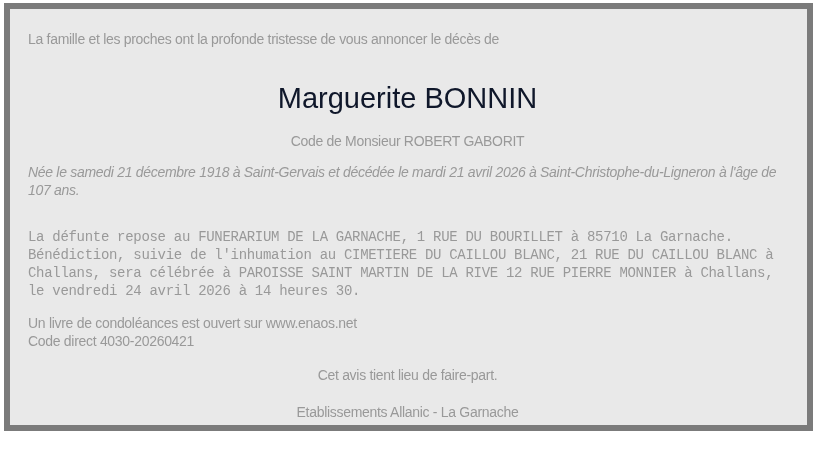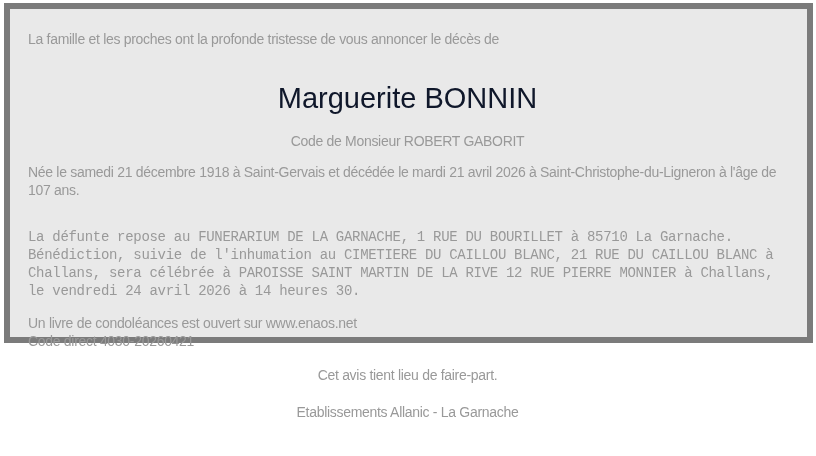--- a/index.html
+++ b/index.html
@@ -11,21 +11,21 @@
     position: relative;
     width: 816px;
     height: 456px;
     background: #ffffff;
     font-family: "Liberation Sans", "DejaVu Sans", sans-serif;
     overflow: hidden;
   }
   .card {
     box-sizing: border-box;
     margin: 3px 3px 2px 4px;
-    height: 340px;
+    height: 428px;
     border: 6px solid #7b7b7b;
     background: #e9e9e9;
     padding: 0 20px 0 18px;
     color: #999999;
     font-size: 14px;
     letter-spacing: -0.3px;
   }
   .intro {
     margin-top: 21px;
     line-height: 18px;
@@ -46,21 +46,21 @@
   }
   .relation {
     margin-top: 18px;
     text-align: center;
     line-height: 18px;
   }
   .para {
     line-height: 18px;
     white-space: pre-line;
   }
-  .birth-death { margin-top: 13px; }
+  .birth-death { margin-top: 13px; font-style: italic; }
   .ceremony    { margin-top: 29px; font-family: Liberation Mono, monospace; }
   .condolences { margin-top: 14px; }
   .footer-note {
     margin-top: 16px;
     text-align: center;
     line-height: 18px;
   }
   .funeral-home {
     margin-top: 19px;
     text-align: center;

